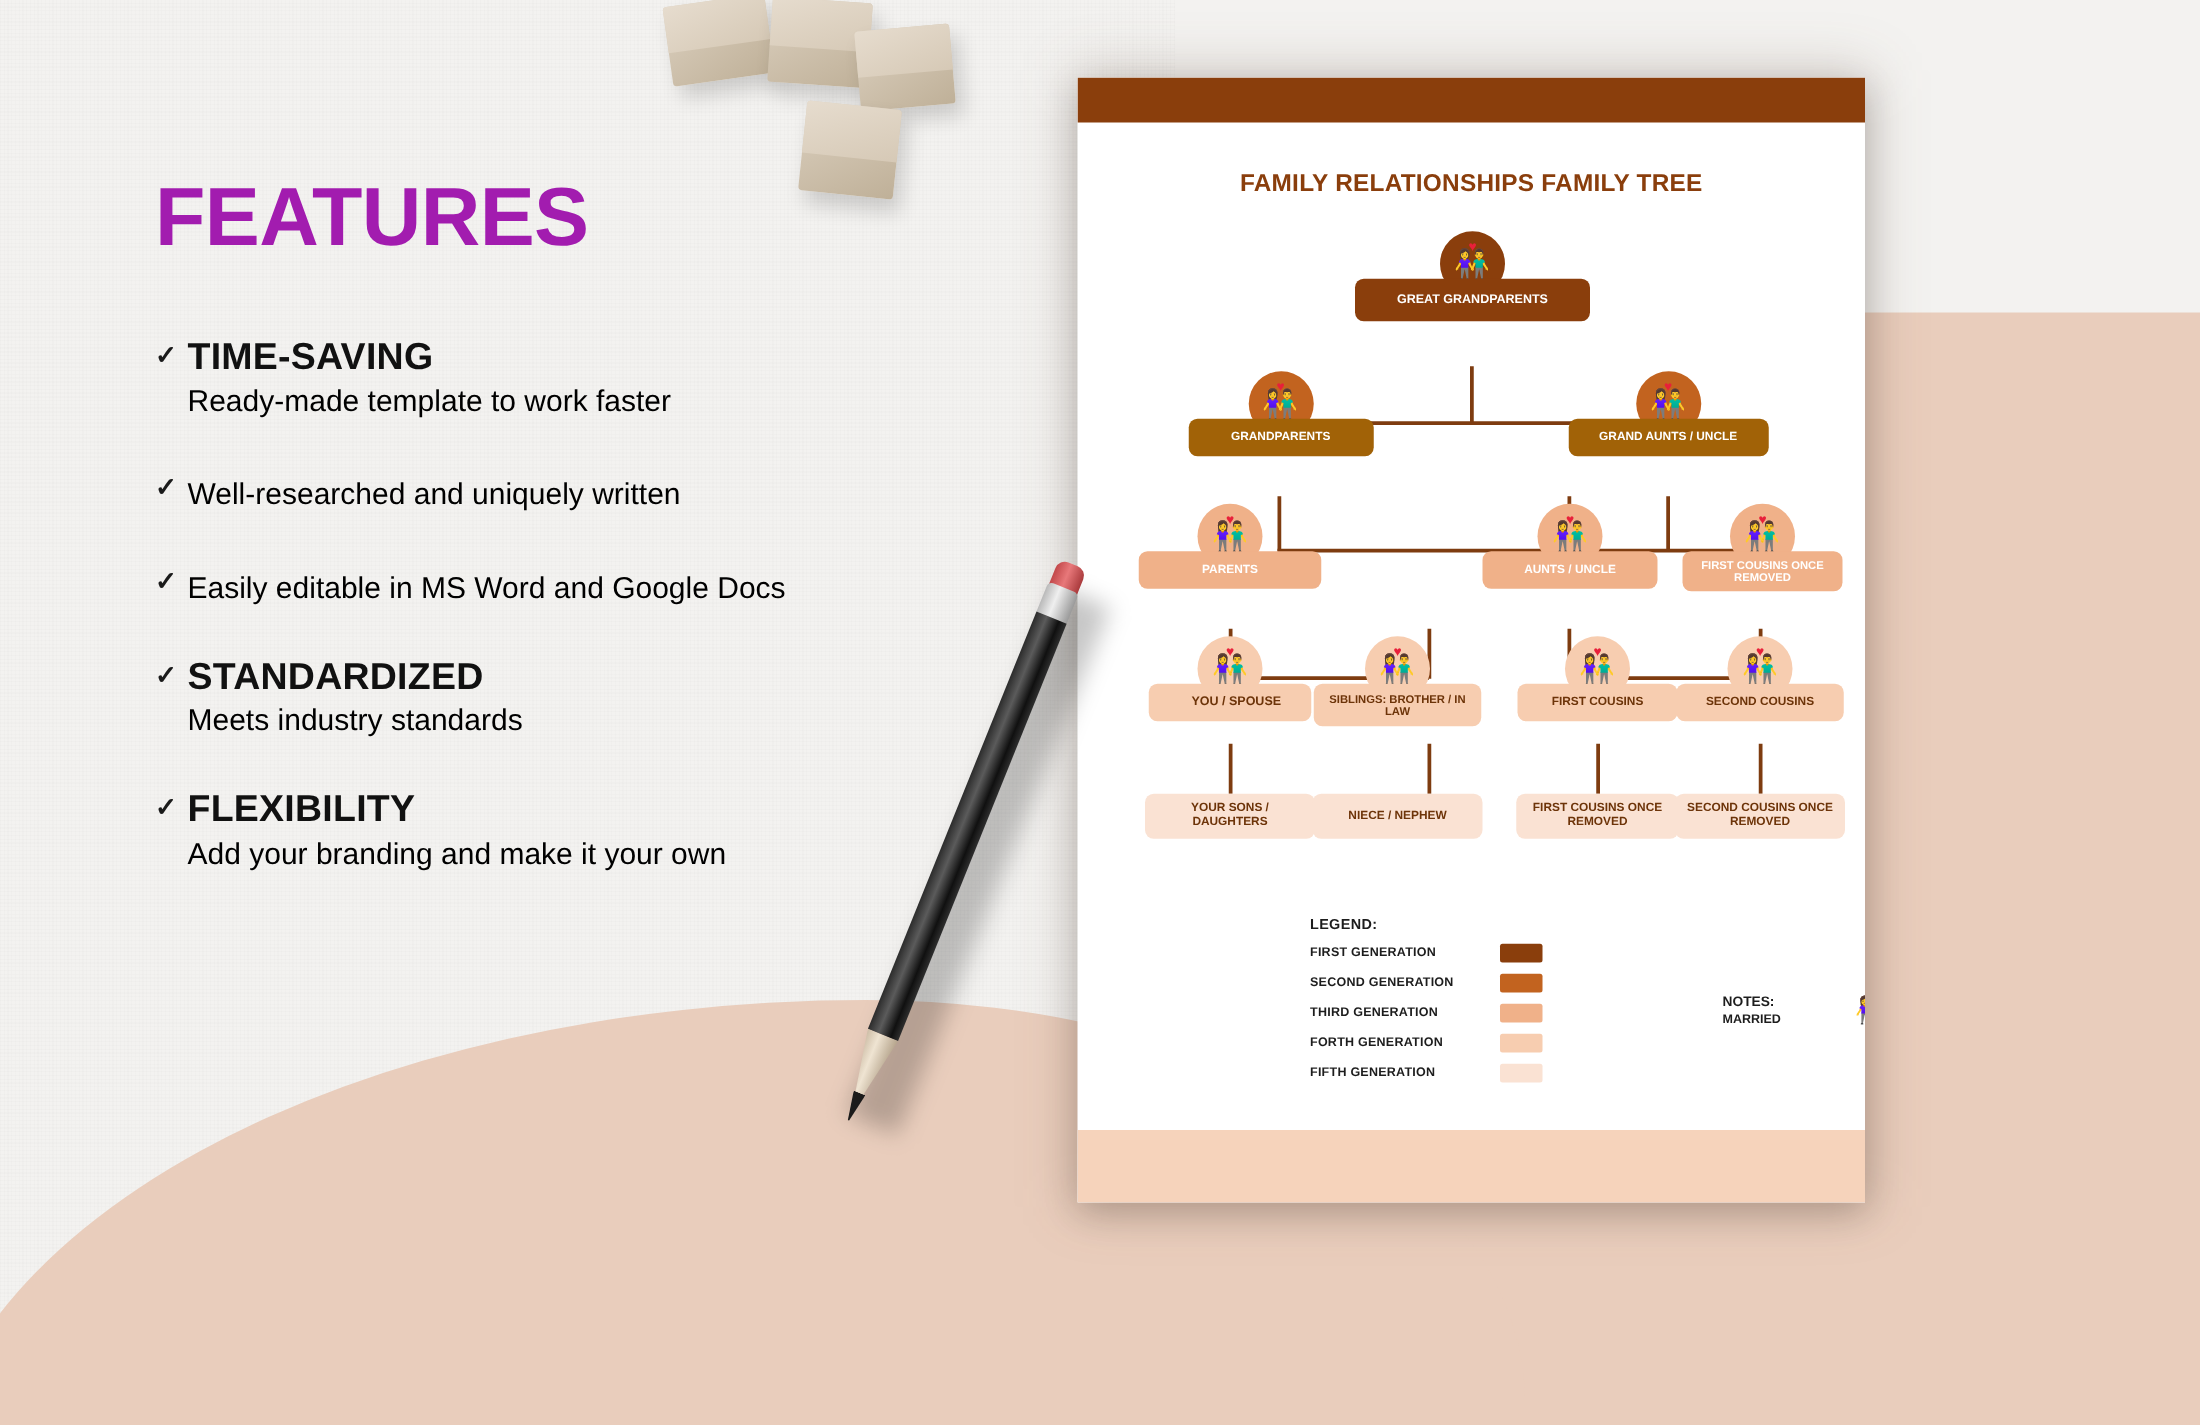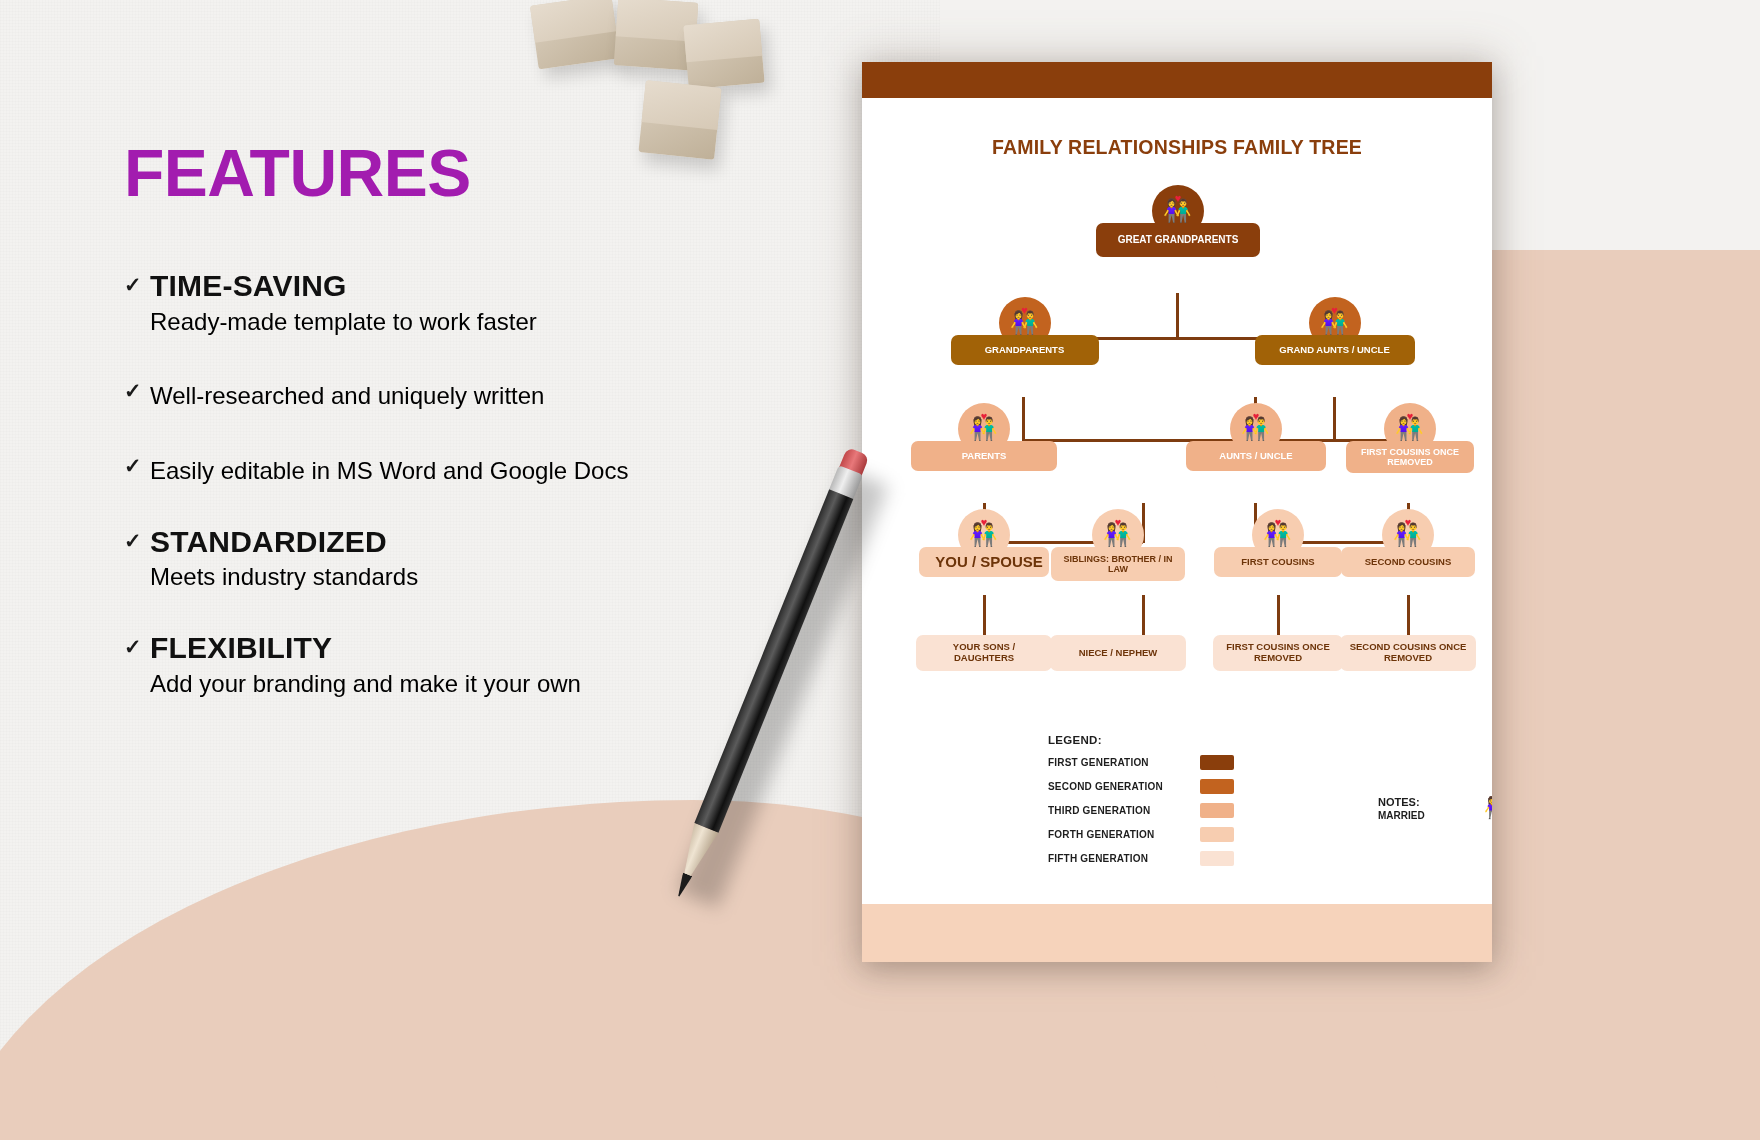--- a/index.html
+++ b/index.html
@@ -260,21 +260,21 @@
     <div class="connector" style="left:121px;top:410px;width:3px;height:40px;"></div>
     <div class="connector" style="left:280px;top:410px;width:3px;height:40px;"></div>
     <div class="connector" style="left:415px;top:410px;width:3px;height:40px;"></div>
     <div class="connector" style="left:545px;top:410px;width:3px;height:40px;"></div>
 
     <div class="node g1" style="left:200px;top:0px;width:232px;">
       <div class="avatar" style="top:0;">
         <span class="heart">♥</span>
         <span class="couple">👫</span>
       </div>
-      <div class="nbox" style="top:38px;width:164px;height:34px;font-size:10px;">GREAT GRANDPARENTS</div>
+      <div class="nbox" style="top:38px;width:188px;height:34px;font-size:10px;">GREAT GRANDPARENTS</div>
     </div>
 
     <div class="node g2" style="left:60px;top:112px;width:205px;">
       <div class="avatar" style="top:0;">
         <span class="heart">♥</span>
         <span class="couple">👫</span>
       </div>
       <div class="nbox" style="top:38px;width:148px;height:30px;font-size:9.5px;">GRANDPARENTS</div>
     </div>
 
@@ -308,21 +308,21 @@
         <span class="couple">👫</span>
       </div>
       <div class="nbox" style="top:38px;width:128px;height:32px;font-size:9px;">FIRST COUSINS ONCE REMOVED</div>
     </div>
 
     <div class="node g4" style="left:46px;top:324px;width:152px;">
       <div class="avatar" style="top:0;">
         <span class="heart">♥</span>
         <span class="couple">👫</span>
       </div>
-      <div class="nbox" style="top:38px;width:130px;height:30px;font-size:15px;padding-left:16px;">YOU  / SPOUSE</div>
+      <div class="nbox" style="top:38px;width:130px;height:30px;font-size:10px;padding-left:16px;">YOU  / SPOUSE</div>
     </div>
 
     <div class="node g4" style="left:180px;top:324px;width:152px;">
       <div class="avatar" style="top:0;">
         <span class="heart">♥</span>
         <span class="couple">👫</span>
       </div>
       <div class="nbox" style="top:38px;width:134px;height:34px;font-size:9px;">SIBLINGS: BROTHER  / IN LAW</div>
     </div>
 

